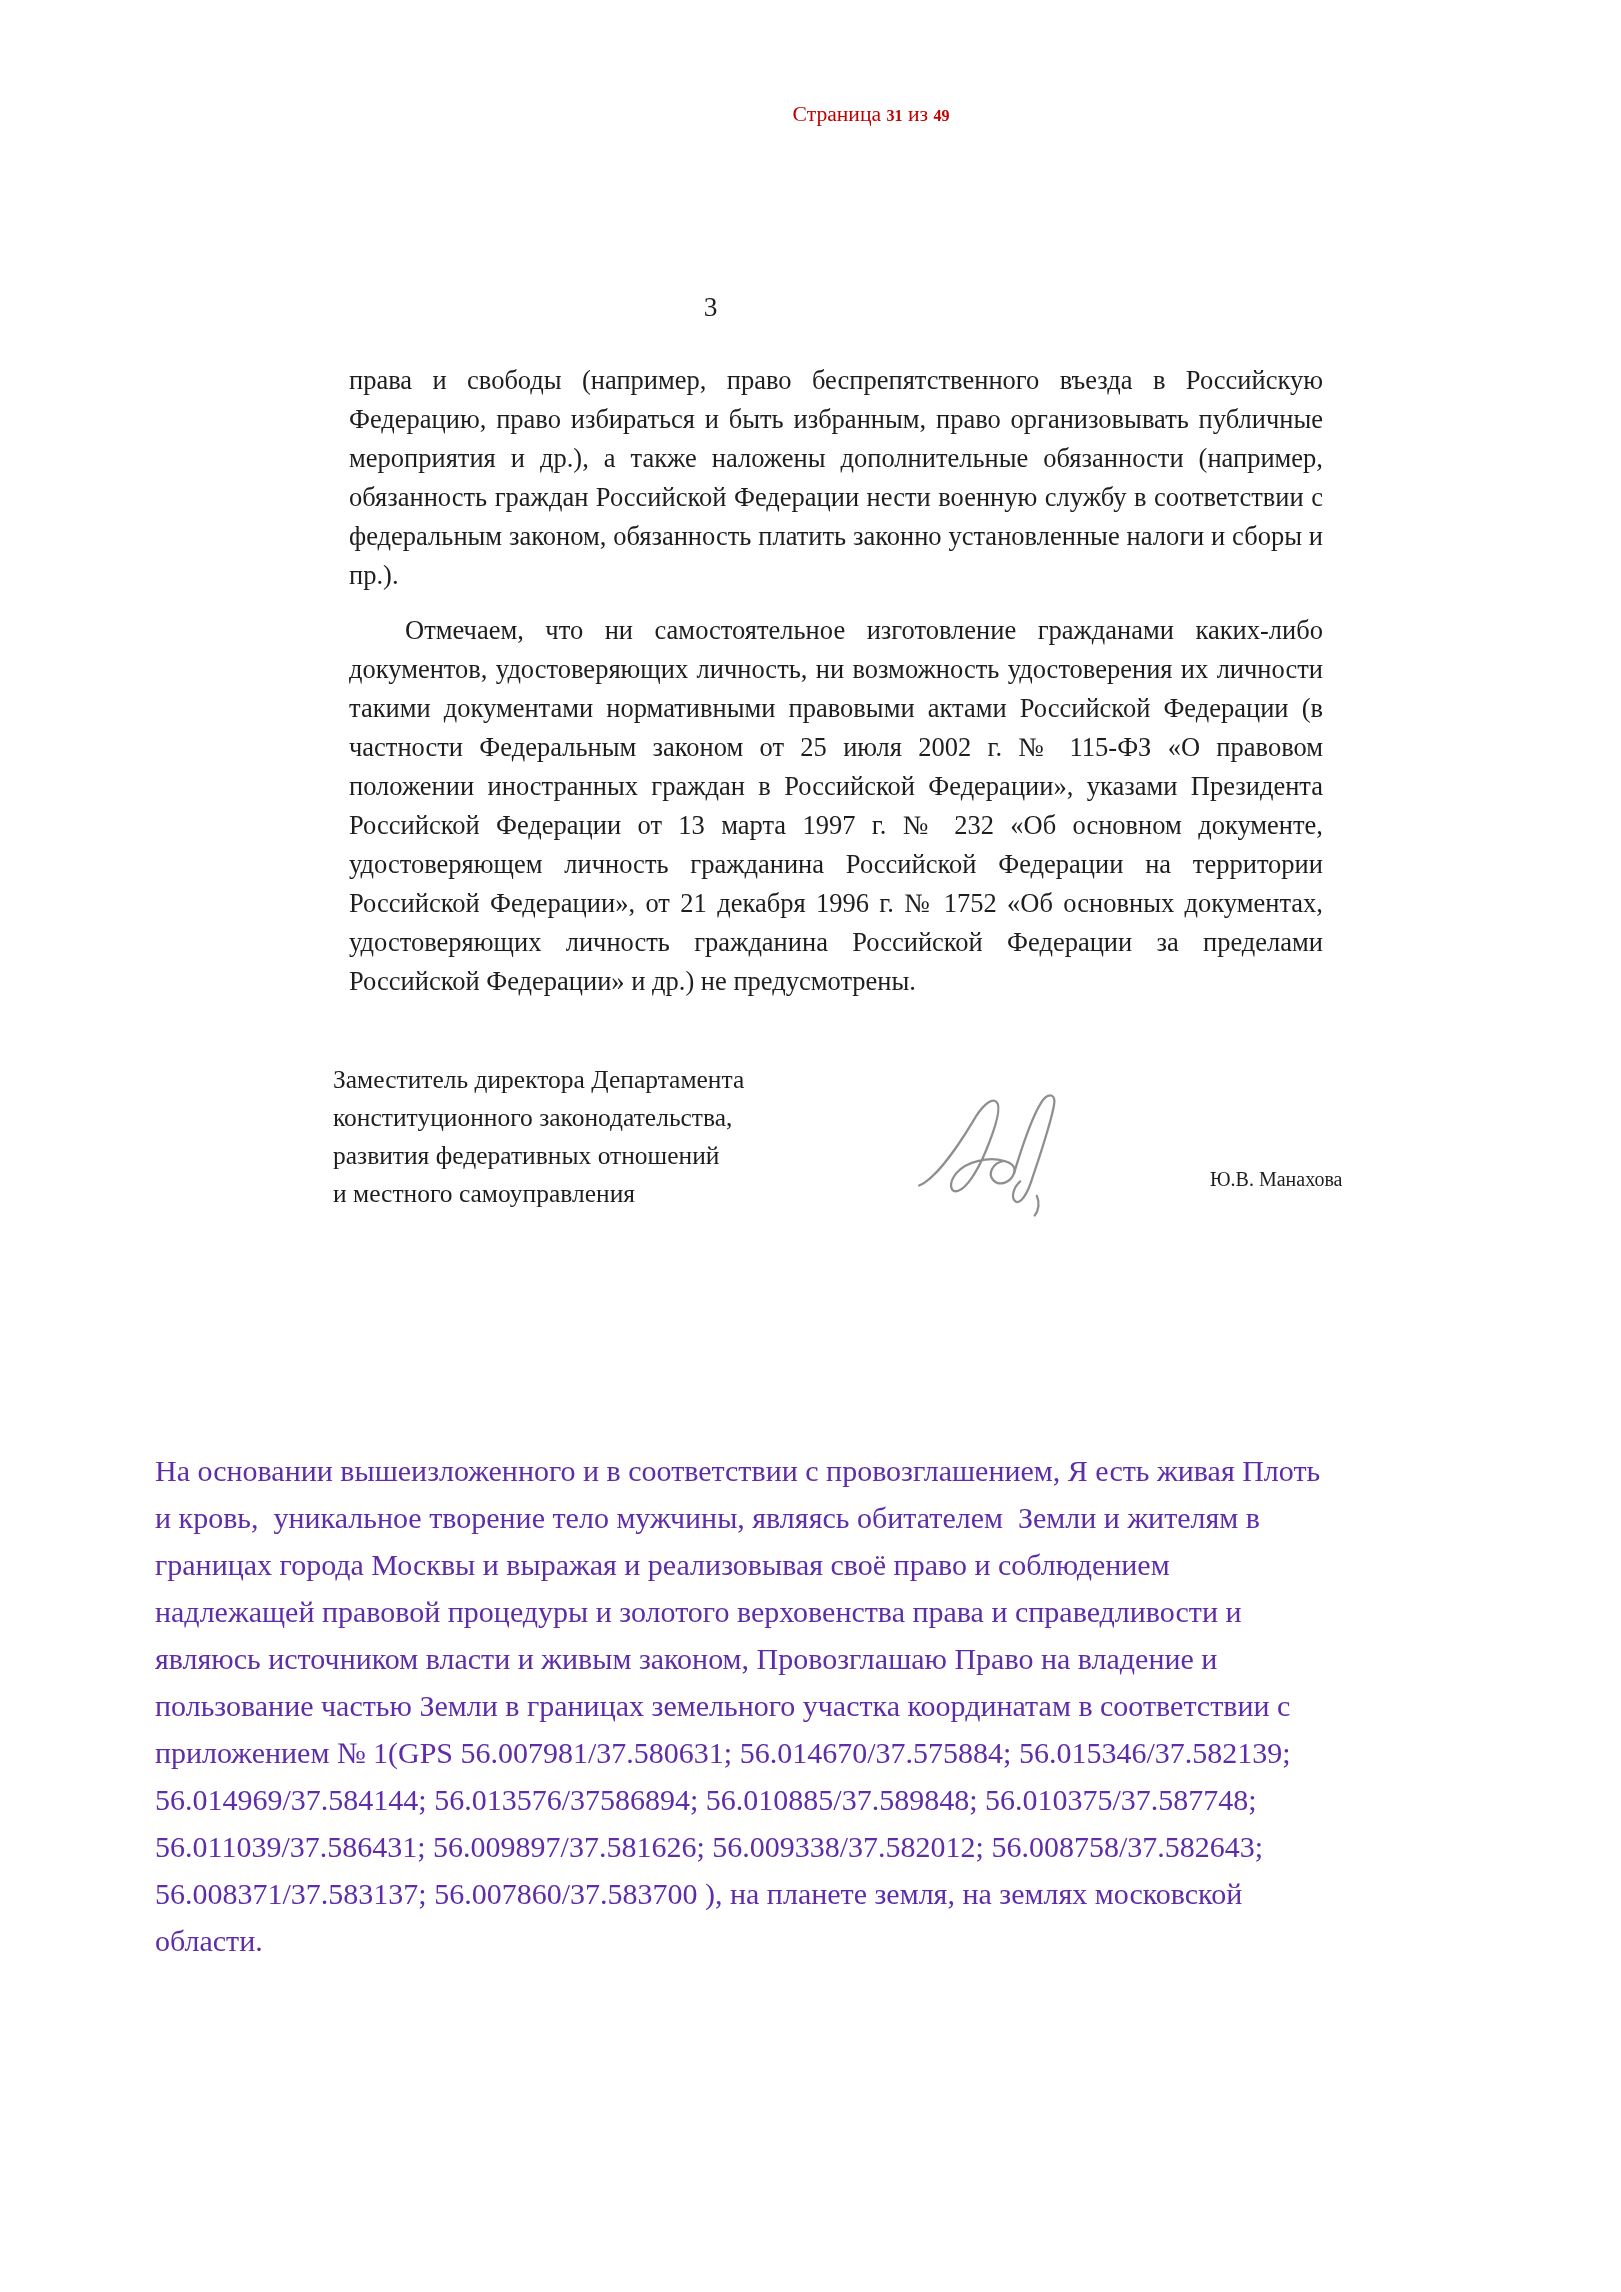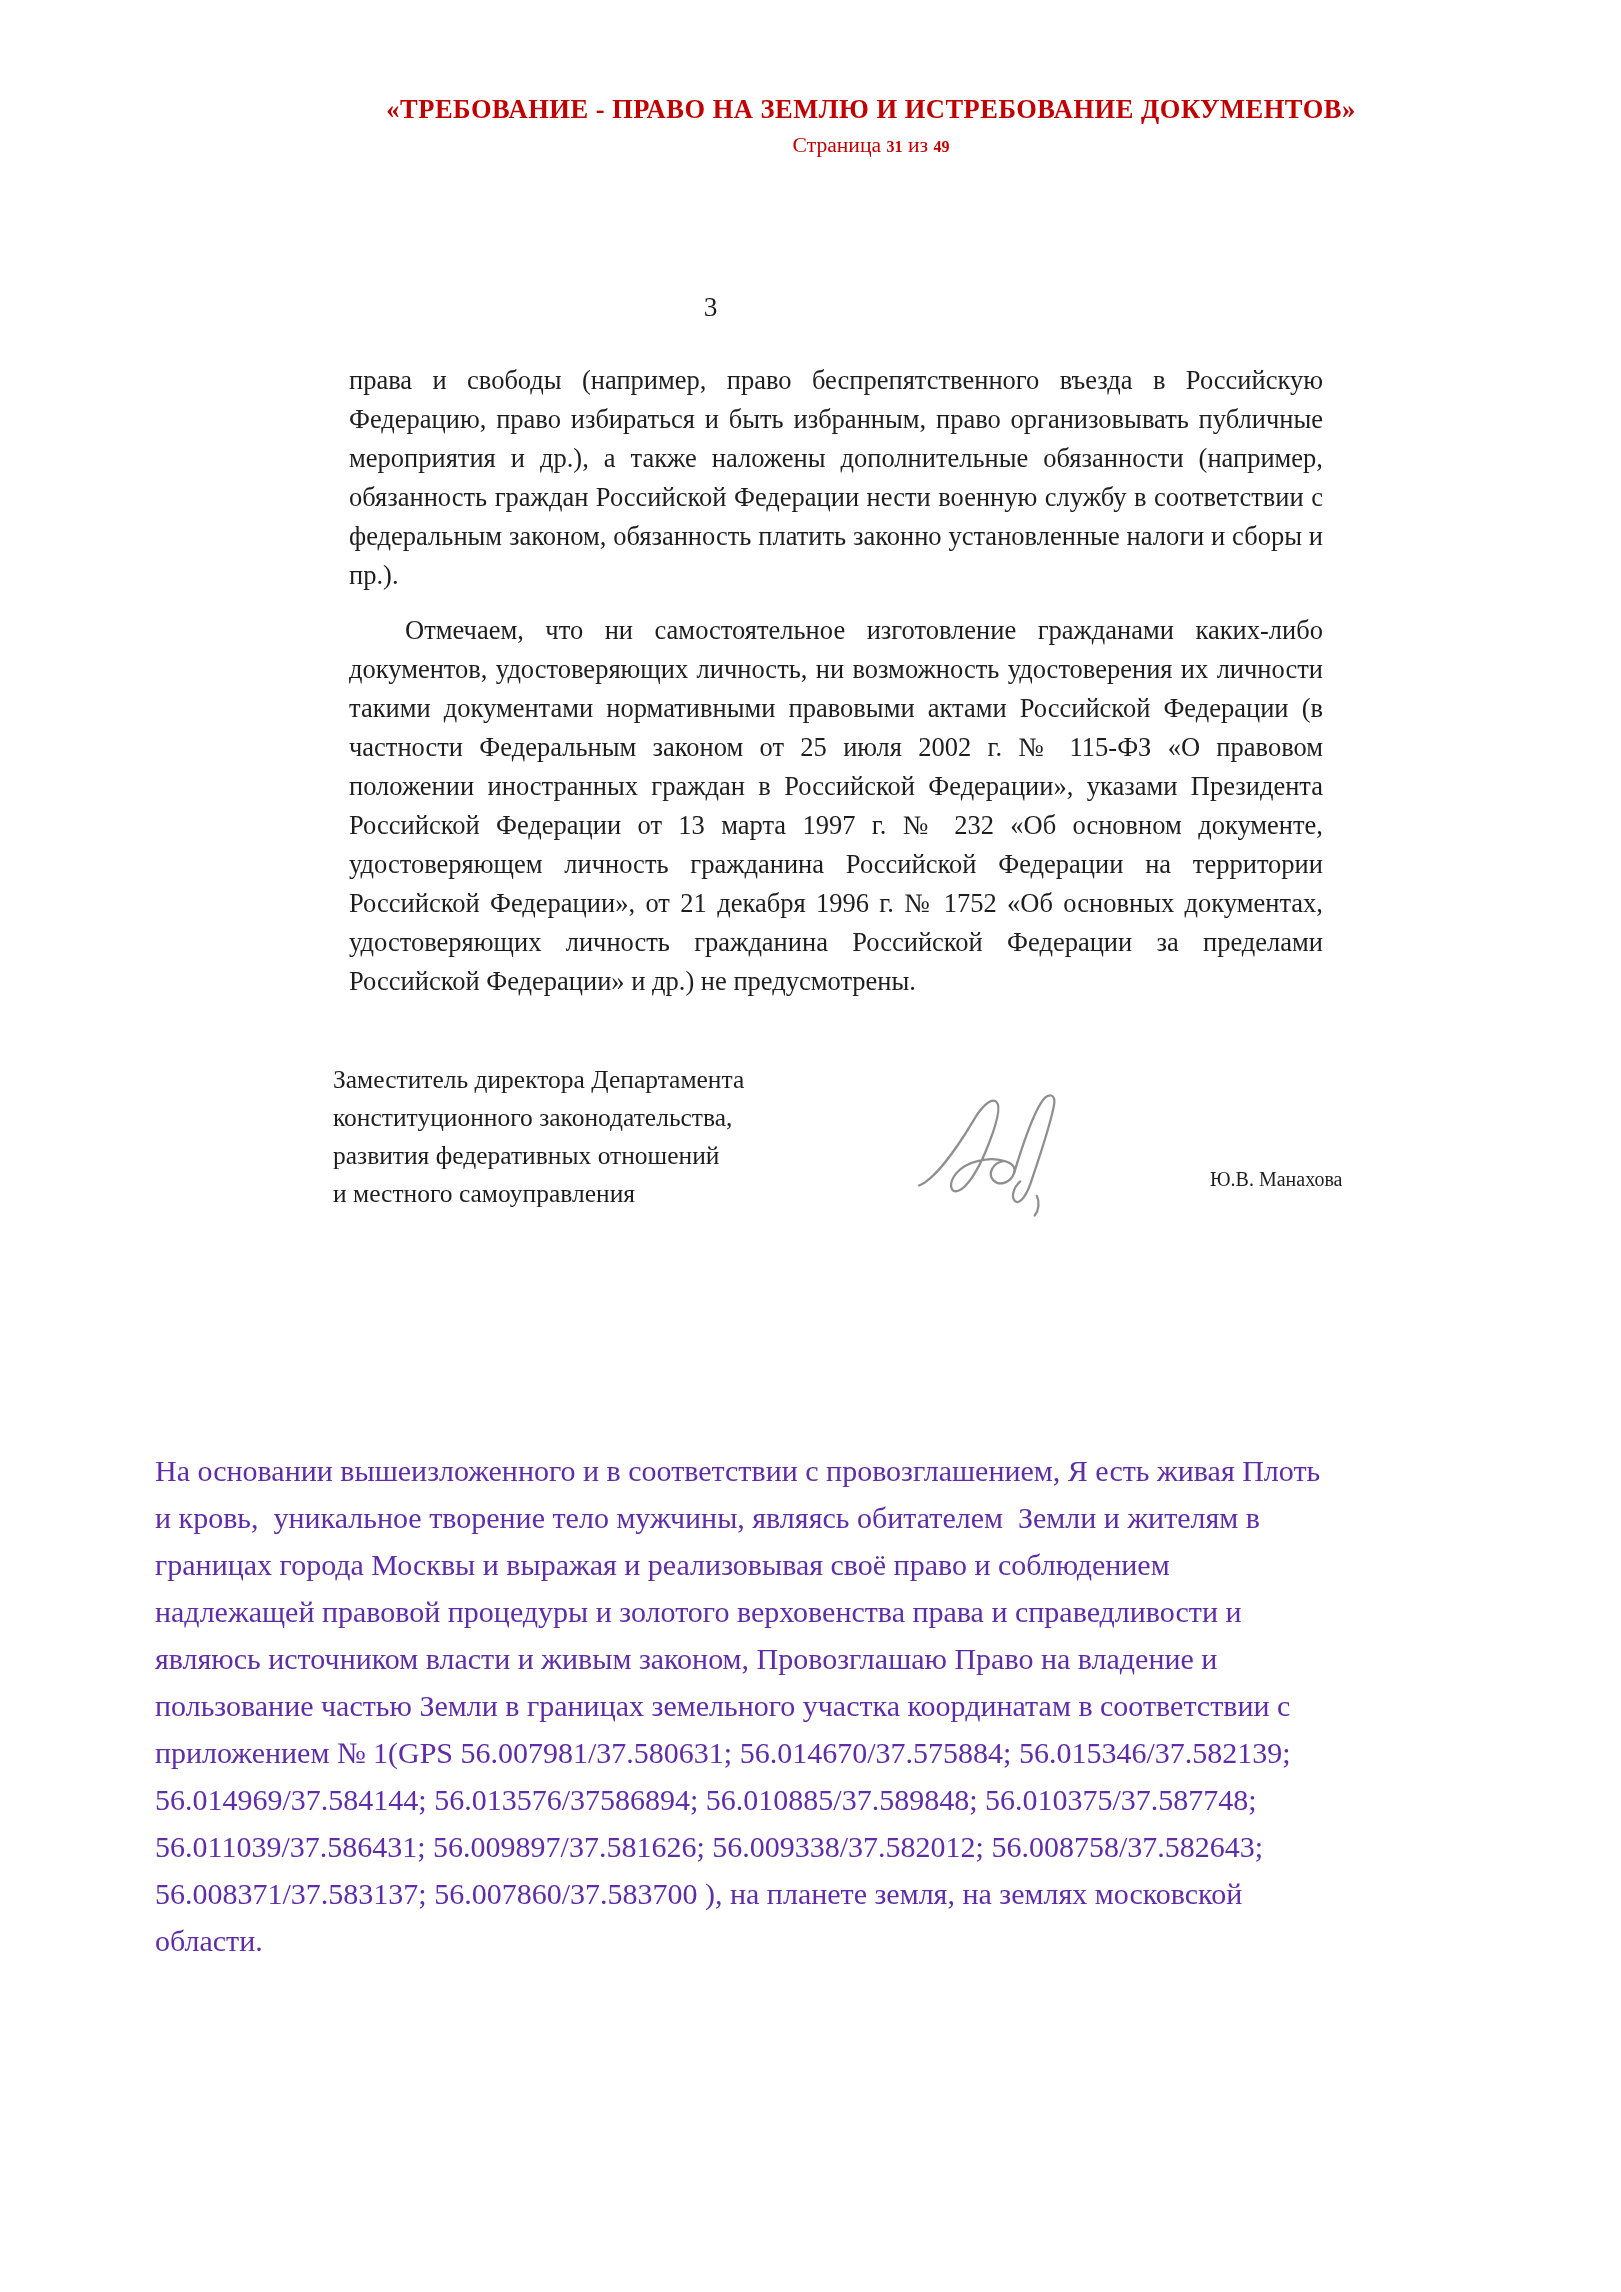--- a/index.html
+++ b/index.html
@@ -70,21 +70,20 @@
     white-space:pre;
     margin-top:16px;
   }
 </style>
 </head>
 <body>
 
 <div class="page">
 
   <header class="doc-header">
-    <div class="doc-title">«ТРЕБОВАНИЕ - ПРАВО НА ЗЕМЛЮ И ИСТРЕБОВАНИЕ ДОКУМЕНТОВ»</div>
     <div class="doc-pageline"><span>Страница</span> <b>31</b> <span>из</span> <b>49</b></div>
   </header>
 
   <div class="page-number">3</div>
 
   <div class="body-text">
     <p class="para">права и свободы (например, право беспрепятственного въезда в Российскую Федерацию, право избираться и быть избранным, право организовывать публичные мероприятия и др.), а также наложены дополнительные обязанности (например, обязанность граждан Российской Федерации нести военную службу в соответствии с федеральным законом, обязанность платить законно установленные налоги и сборы и пр.).</p>
     <p class="para indent">Отмечаем, что ни самостоятельное изготовление гражданами каких-либо документов, удостоверяющих личность, ни возможность удостоверения их личности такими документами нормативными правовыми актами Российской Федерации (в частности Федеральным законом от 25 июля 2002 г. № 115-ФЗ «О правовом положении иностранных граждан в Российской Федерации», указами Президента Российской Федерации от 13 марта 1997 г. № 232 «Об основном документе, удостоверяющем личность гражданина Российской Федерации на территории Российской Федерации», от 21 декабря 1996 г. № 1752 «Об основных документах, удостоверяющих личность гражданина Российской Федерации за пределами Российской Федерации» и др.) не предусмотрены.</p>
   </div>
 

